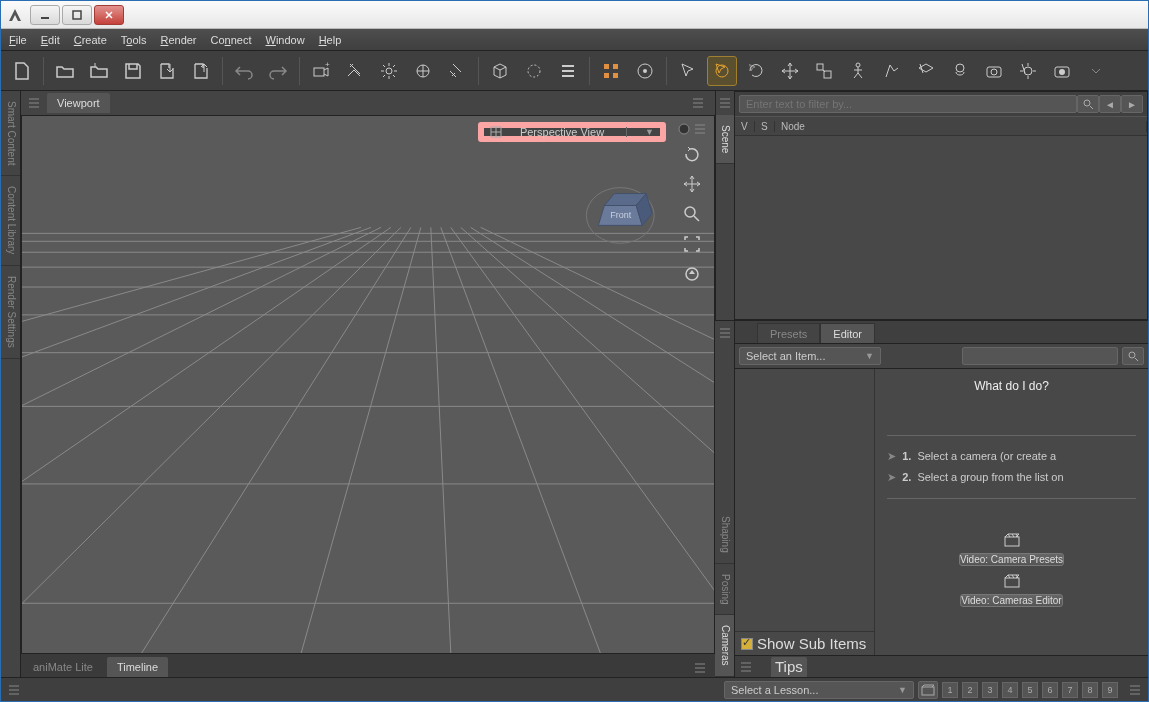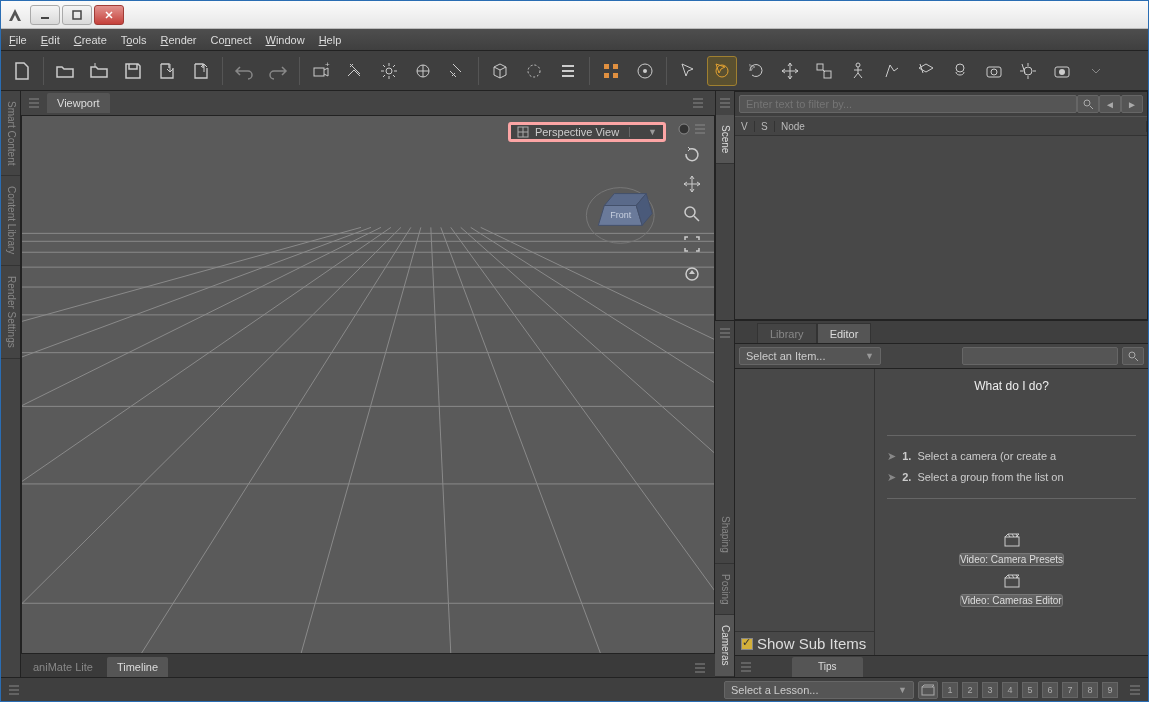--- a/index.html
+++ b/index.html
@@ -27,21 +27,21 @@
 .vtab { writing-mode: vertical-rl; font-size:10px; color:#888; padding: 10px 3px; white-space:nowrap; cursor:default; border-bottom:1px solid #333; }
 .vtab.active { color: #ddd; background:#555; }
 
 .leftpanel { width: 694px; display:flex; flex-direction:column; }
 .viewport-hdr { height: 24px; background:#444; display:flex; align-items:center; padding:0 4px; }
 .tabbtn-small { height:20px; padding:0 10px; font-size:11px; color:#ddd; background:#555; border-radius:2px 2px 0 0; display:flex; align-items:center; }
 .tabbtn-small.inactive { color:#888; background:#3a3a3a; }
 .corner-icon { width:18px; height:18px; display:flex;align-items:center;justify-content:center; margin-right:4px; }
 .viewport { flex:1; position:relative; background:#5a5a5a; overflow:hidden; border:1px solid #222; border-bottom:none; }
 
-.persp { position:absolute; top:6px; right:48px; height:20px; background:#444; border:3px solid #fca5a5; border-radius:3px; display:flex; align-items:center; padding:0 6px; font-size:11px; color:#ccc; gap:6px; }
+.persp { position:absolute; top:6px; right:48px; height:20px; background:#444; border:6px solid #fca5a5; border-radius:3px; display:flex; align-items:center; padding:0 6px; font-size:11px; color:#ccc; gap:18px; }
 .persp .arrow { color:#999; font-size:9px; padding-left:18px; border-left:1px solid #666; margin-left:4px; }
 
 .vp-tools { position:absolute; top:4px; right:4px; width:36px; display:flex; flex-direction:column; gap:6px; align-items:center; padding-top:2px; }
 .vp-tools .t { width:28px; height:24px; display:flex; align-items:center; justify-content:center; }
 .vp-tools .row2 { display:flex; gap:2px;}
 .vp-tools .row2 .t { width:14px; height:14px;}
 
 .grid-svg { position:absolute; inset:0; width:100%; height:100%; }
 
 .bottom-tabs { height:24px; background:#3a3a3a; display:flex; align-items:end; padding-left:2px; gap:4px; border-top:1px solid #222; }
@@ -73,21 +73,21 @@
 .chk { width:12px; height:12px; border:1px solid #888; background:#d4b03a; position:relative;}
 .chk::after{ content:'✓'; position:absolute; top:-3px; left:0; font-size:11px; color:#333;}
 .ed-right { flex:1; padding:10px 12px; display:flex; flex-direction:column; font-size:11px; color:#ddd; overflow:hidden;}
 .ed-right h3 { text-align:center; font-size:12px; font-weight:normal; color:#eee; margin-bottom:32px; }
 .step { display:flex; gap:6px; align-items:flex-start; margin:4px 0; color:#ccc; }
 .step .arrow-ic { color:#888; }
 .hr { height:1px; background:#666; margin:10px 0; }
 .vid-row { display:flex; align-items:center; gap:6px; margin:4px 0;flex-direction:column; }
 .vid-btn { flex:1; height:20px; background:linear-gradient(#666,#555); border:1px solid #777; border-radius:3px; font-size:10px; color:#ddd; display:flex; align-items:center; justify-content:center; }
 .tips-row { height:22px; background:#3f3f3f; display:flex; align-items:center; border-top:1px solid #222; }
-.tips-tab { height:20px; padding:0 26px; font-size:10px; color:#ddd; background:#555; margin-left:33px; border-radius:2px 2px 0 0; display:flex;align-items:center;}
+.tips-tab { height:20px; padding:0 4px; font-size:15px; color:#ddd; background:#555; margin-left:12px; border-radius:2px 2px 0 0; display:flex;align-items:center;}
 
 .statusbar { position:absolute; left:0; right:0; bottom:0; height:24px; background:#3f3f3f; display:flex; align-items:center; padding:0 4px; gap:4px; font-size:11px; color:#ccc; border-top:1px solid #222;}
 .statusbar .lesson { margin-left:auto; width:190px; }
 .statusbar .numbtn { width:16px; height:16px; background:#555; border:1px solid #666; font-size:9px; color:#aaa; display:flex; align-items:center; justify-content:center; }
 .statusbar .right-corner { width:18px; height:16px; display:flex;align-items:center;justify-content:center; margin-left:4px;}
 
 svg { display:block; }
 </style>
 </head>
 <body>
@@ -483,21 +483,21 @@
               <path d="M2 3h10M2 7h10M2 11h10" stroke="#888"></path>
             </svg>
           </div>
         <div style="flex:1"></div>
         <div class="vtab">Shaping</div>
         <div class="vtab">Posing</div>
         <div class="vtab active">Cameras</div>
       </div>
       <div class="editor-body">
         <div class="ed-tabrow">
-          <div class="ed-tab">Library</div>
+          <div class="ed-tab">Presets</div>
           <div class="ed-tab active">Editor</div>
         </div>
         <div class="ed-second">
           <div class="dropdown" style="width:142px">
             <span>Select an Item...</span>
               <span class="dd-arrow">▼</span>
           </div>
           <div style="flex:1"></div>
           <input class="filter-input" style="flex: 1 1 0%;">
           <div class="sq">

